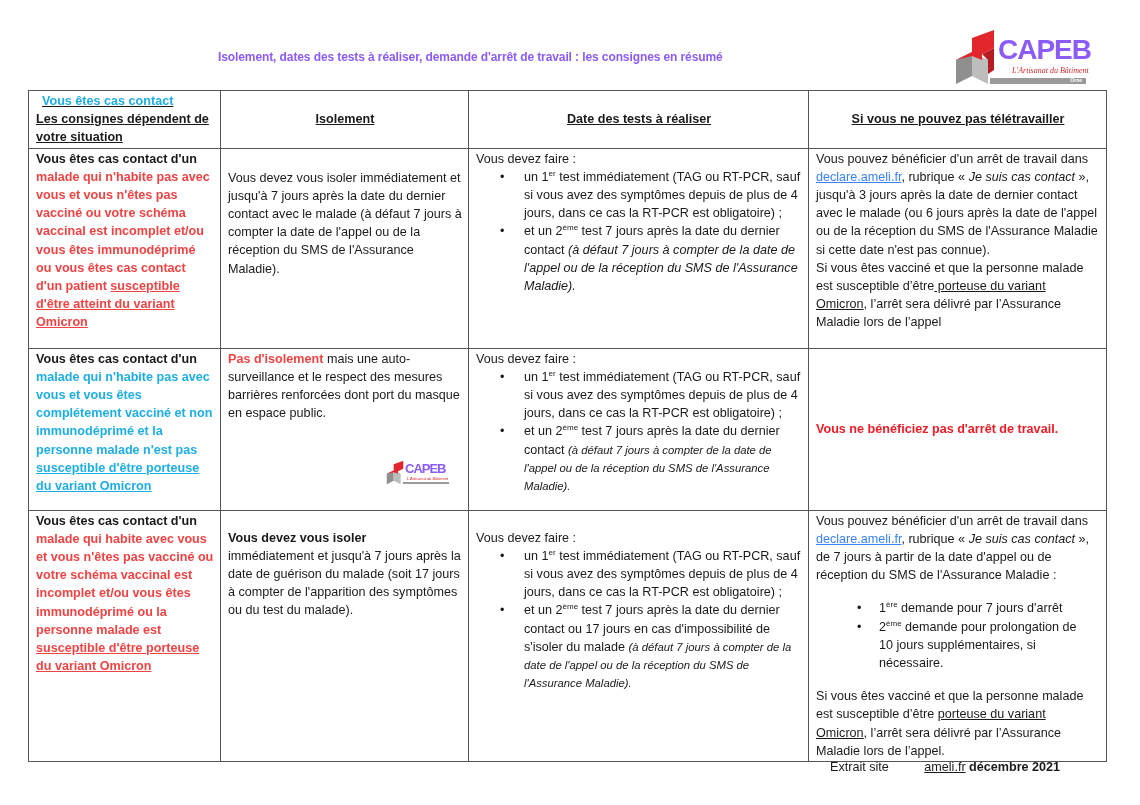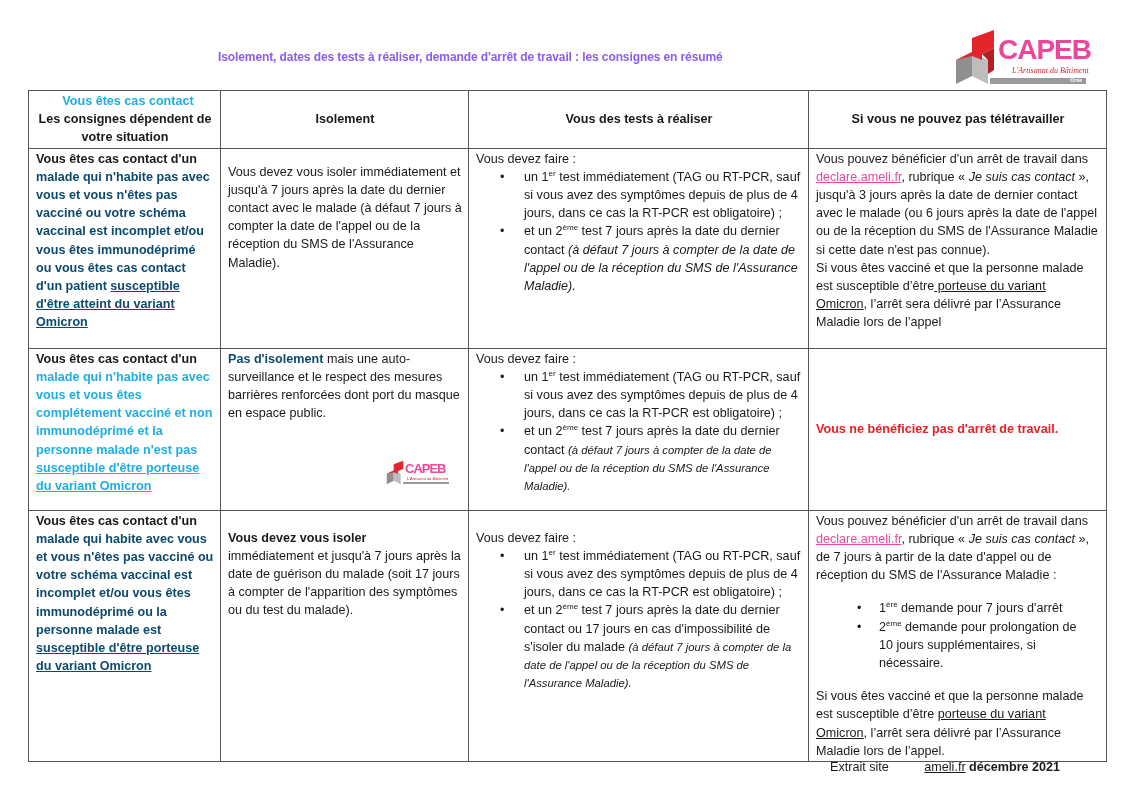--- a/index.html
+++ b/index.html
@@ -8,48 +8,48 @@
       font-family: "Liberation Sans", sans-serif; color: #1a1a1a;
     }
     .title {
       position: absolute; left: 218px; top: 50px;
       font-size: 12px; font-weight: bold; color: #8b5cf6;
       letter-spacing: -0.1px; white-space: nowrap;
     }
     .logo { position: absolute; left: 952px; top: 30px; width: 140px; height: 60px; }
     .logo-small { position: absolute; left: 385px; top: 460px; width: 66px; height: 28px; }
     .logo .word, .logo-small .word {
-      position: absolute; font-weight: bold; color: #ec4899; letter-spacing: -1px;
+      position: absolute; font-weight: bold; color: #8b5cf6; letter-spacing: -1px;
     }
     .logo .word { left: 46px; top: 4px; font-size: 28px; }
     .logo .tag { position: absolute; left: 60px; top: 36px; font-size: 8px; font-style: italic; color: #d0282c; font-family: "Liberation Serif", serif; }
     .logo .bar { position: absolute; left: 38px; top: 48px; width: 96px; height: 6px; background: #9a9a9a; }
     .logo .bar span { position: absolute; right: 4px; top: -1px; font-size: 5px; color: #fff; font-weight: bold; }
     .logo-small .word { left: 20px; top: 1px; font-size: 13px; }
     .logo-small .tag { position: absolute; left: 22px; top: 16px; font-size: 4px; color: #d0282c; font-style: italic; }
     .logo-small .bar { position: absolute; left: 18px; top: 22px; width: 46px; height: 2px; background: #9a9a9a; }
 
     table.main {
       position: absolute; left: 28px; top: 90px; width: 1078px;
       border-collapse: collapse; table-layout: fixed;
       font-size: 12.6px; line-height: 18.2px;
     }
     table.main td, table.main th {
       border: 1.5px solid #555555; vertical-align: top; padding: 1px 6px 1px 7px;
     }
-    table.main th { font-weight: bold; vertical-align: middle; text-align: center; height: 52px; }
+    table.main th { font-weight: bold; vertical-align: middle; height: 52px; text-decoration: underline; }
     th.first { text-align: left; vertical-align: top; padding-top: 2px; }
     .cyan { color: #1eaee4; }
-    .gold { color: #0c4a6e; }
+    .gold { color: #ef4444; }
     .red { color: #ee1c25; }
     .bold { font-weight: bold; }
     .ul { text-decoration: underline; }
     .it { font-style: italic; margin-top: 11px; }
     .small-it { font-style: italic; font-size: 11.3px; }
-    .link { color: #ec4899; text-decoration: underline; }
+    .link { color: #3b82f6; text-decoration: underline; }
     ul.bl { margin: 0; padding-left: 48px; list-style: none; }
     ul.bl li { position: relative; }
     ul.bl li::before { content: "\2022"; position: absolute; left: -24px; }
     ul.bl2 { margin: 15px; padding-left: 48px; list-style: none; }
     ul.bl2 li { position: relative; }
     ul.bl2 li::before { content: "\2022"; position: absolute; left: -22px; }
     sup { font-size: 8px; line-height: 0; vertical-align: 5px; }
     .vmid { vertical-align: middle !important; }
     .footer {
       position: absolute; left: 830px; top: 760px; font-size: 12.6px; white-space: nowrap;
@@ -82,31 +82,31 @@
       <col style="width:340px">
       <col style="width:298px">
   </colgroup>
   <tbody>
       <tr>
     <th class="first">
       <div class="cyan" style="padding-left:6px">Vous êtes cas contact</div>
       <div>Les consignes dépendent de votre situation</div>
     </th>
     <th>Isolement</th>
-    <th>Vous des tests à réaliser</th>
+    <th>Date des tests à réaliser</th>
     <th>Si vous ne pouvez pas télétravailler</th>
   </tr>
 
   <tr style="height:200px">
     <td class="bold">
       <span>Vous êtes cas contact d'un</span>
       <span class="gold">malade qui n'habite pas avec vous et vous n'êtes pas vacciné ou votre schéma vaccinal est incomplet et/ou vous êtes immunodéprimé ou vous êtes cas contact d'un patient </span><span class="gold ul">susceptible d'être atteint du variant Omicron</span>
     </td>
     <td>
-      <div style="margin-top:13px">Vous devez vous isoler immédiatement et jusqu'à 7 jours après la date du dernier contact avec le malade (à défaut 7 jours à compter la date de l'appel ou de la réception du SMS de l'Assurance Maladie).</div>
+      <div style="margin-top:19px">Vous devez vous isoler immédiatement et jusqu'à 7 jours après la date du dernier contact avec le malade (à défaut 7 jours à compter la date de l'appel ou de la réception du SMS de l'Assurance Maladie).</div>
     </td>
     <td>
       <div>Vous devez faire :</div>
       <ul class="bl">
         <li><span>un 1</span><sup>er</sup><span> test immédiatement (TAG ou RT-PCR, sauf si vous avez des symptômes depuis de plus de 4 jours, dans ce cas la RT-PCR est obligatoire) ;</span></li>
         <li><span>et un 2</span><sup>ème</sup><span> test 7 jours après la date du dernier contact </span><span class="it">(à défaut 7 jours à compter de la date de l'appel ou de la réception du SMS de l'Assurance Maladie).</span></li>
       </ul>
     </td>
     <td>
       <span>Vous pouvez bénéficier d'un arrêt de travail dans </span><a class="link">declare.ameli.fr</a><span>, rubrique « </span><span class="it">Je suis cas contact</span><span> », jusqu'à 3 jours après la date de dernier contact avec le malade (ou 6 jours après la date de l'appel ou de la réception du SMS de l'Assurance Maladie si cette date n'est pas connue).</span>

